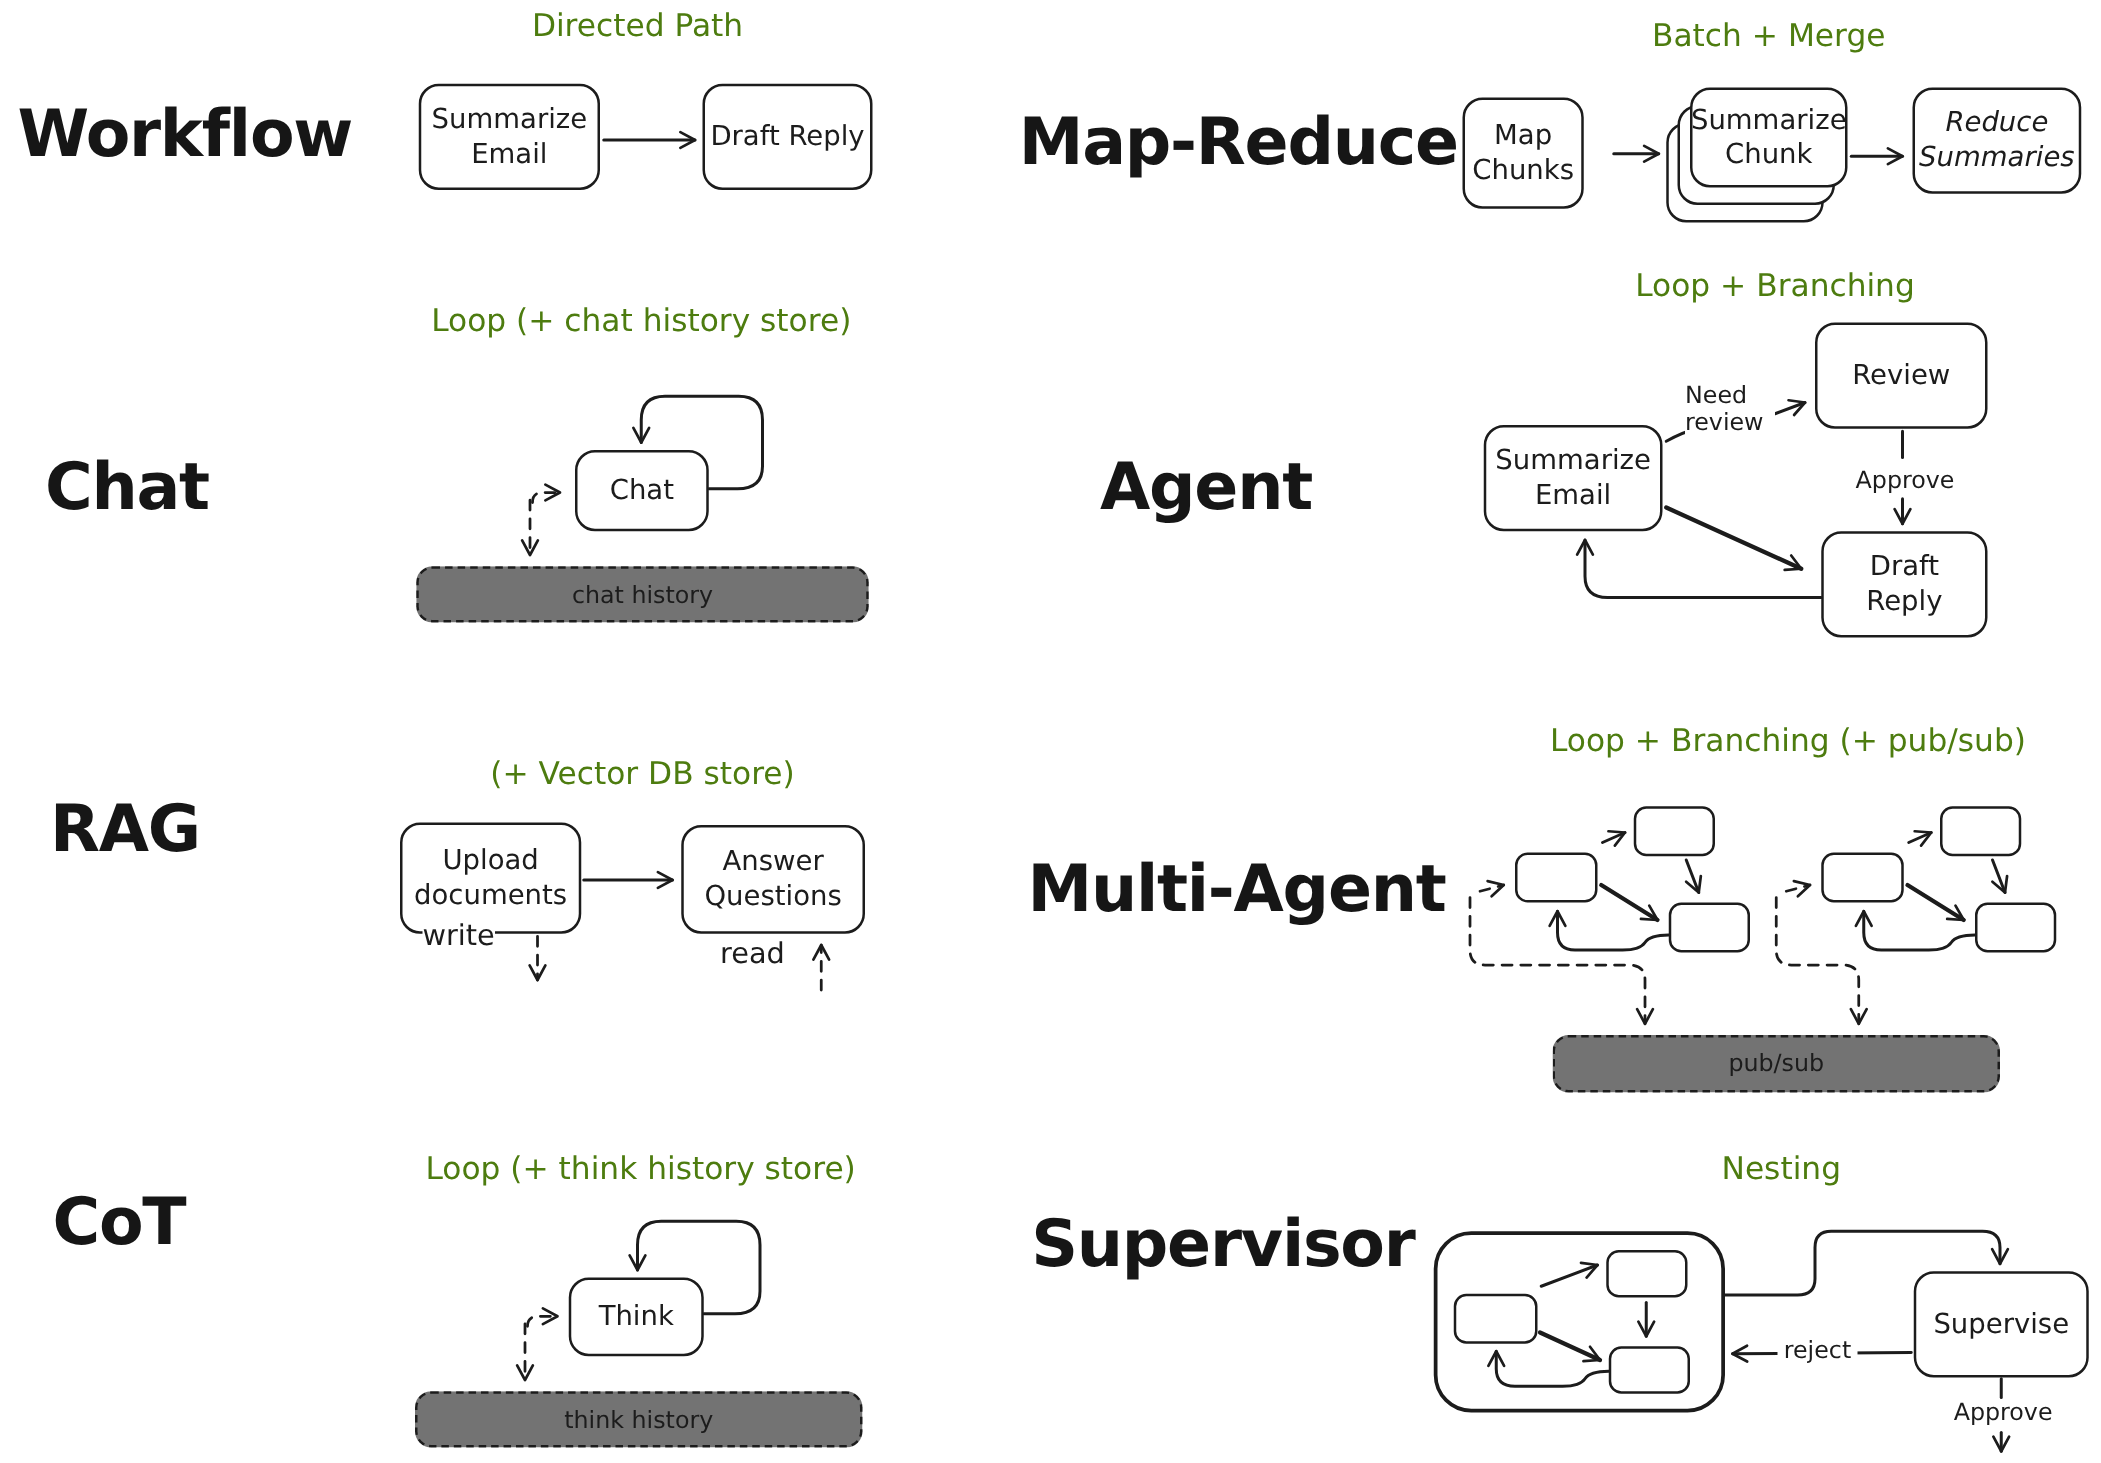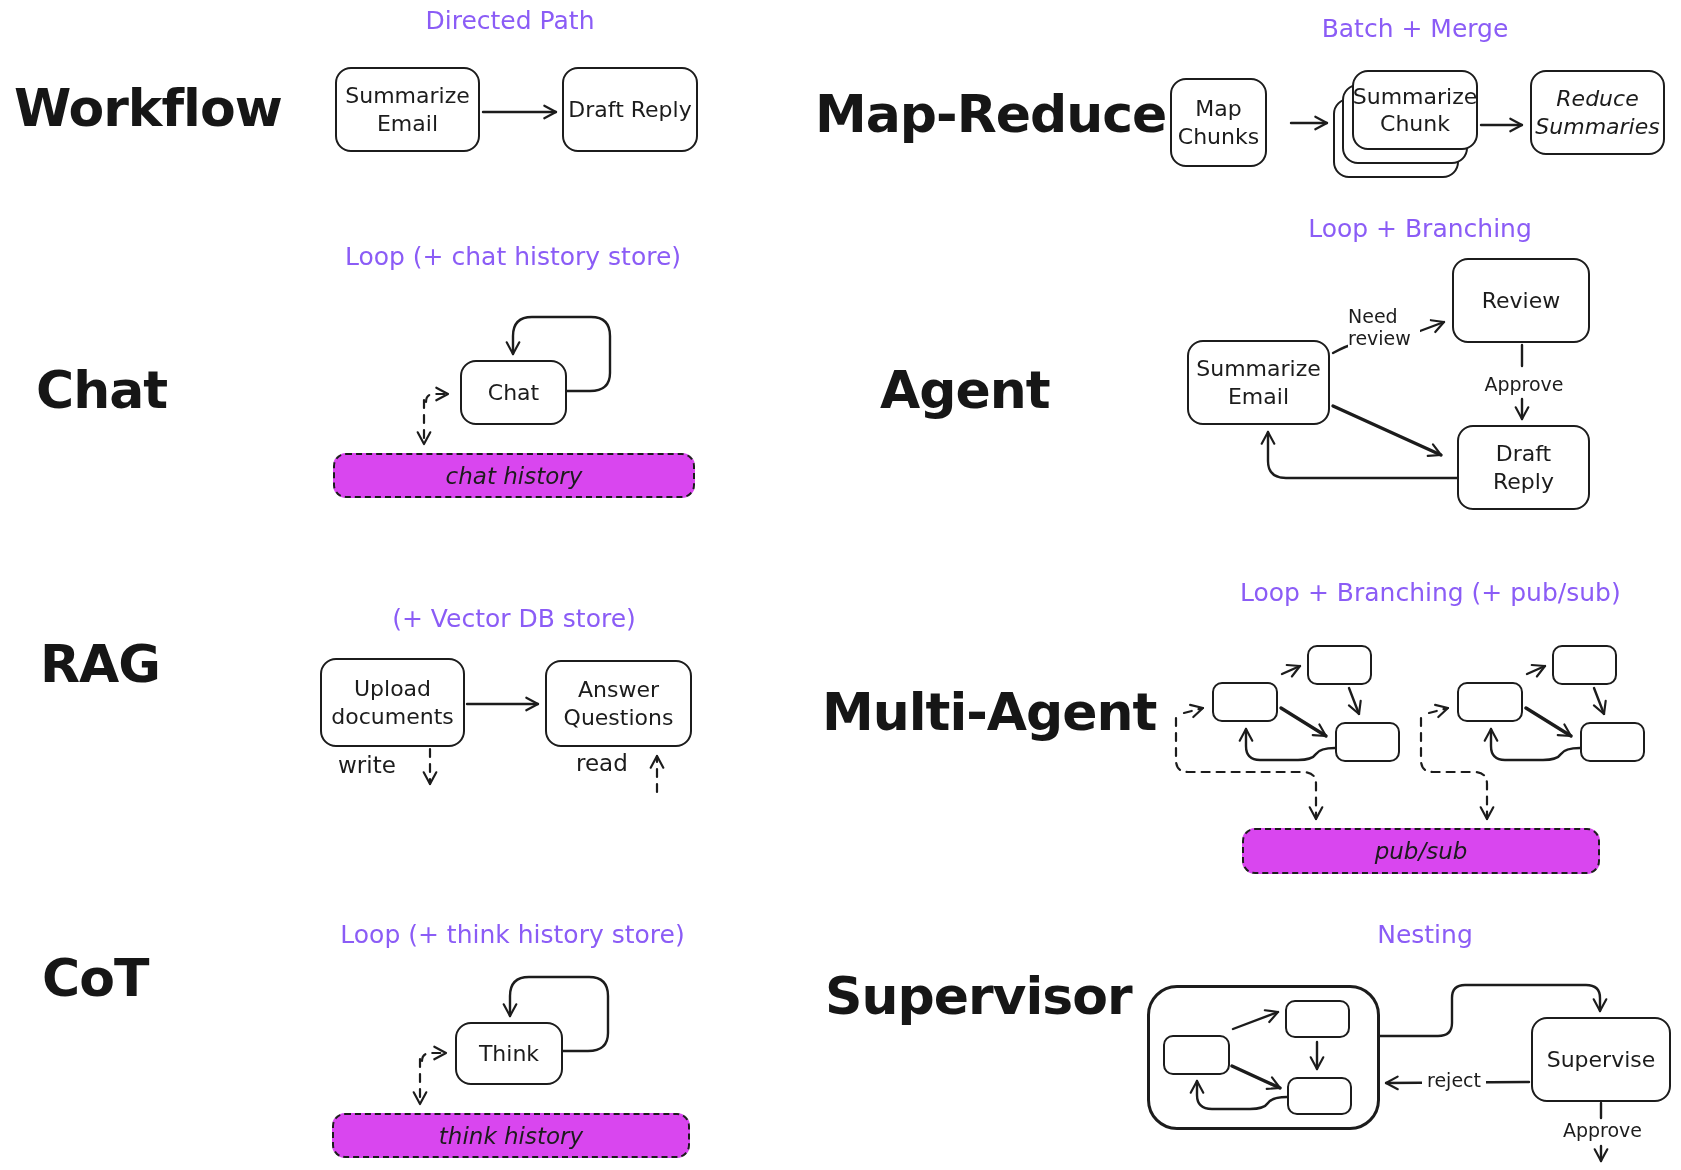--- a/index.html
+++ b/index.html
@@ -1,28 +1,28 @@
 <!DOCTYPE html>
 <html><head>
 <meta charset="utf-8">
 <style>
   html,body{margin:0;padding:0;background:#fff;}
   #canvas{position:relative;width:1681px;height:1170px;background:#ffffff;overflow:hidden;
           font-family:"DejaVu Sans",sans-serif;color:#1c1c1c;}
   .abs{position:absolute;}
   svg.layer{position:absolute;overflow:visible;}
   .biglabel{font-size:52px;font-weight:600;letter-spacing:-1px;white-space:nowrap;color:#161616;}
-  .title{font-size:25px;font-weight:500;text-align:center;white-space:nowrap;color:#8b5cf6;}
+  .title{font-size:25px;font-weight:500;text-align:center;white-space:nowrap;color:#4d7c0f;}
   .node{box-sizing:border-box;border:2.6px solid #1c1c1c;border-radius:16px;background:#fff;
         display:flex;align-items:center;justify-content:center;text-align:center;
         font-size:22px;line-height:1.25;padding:4px;}
   .mini{box-sizing:border-box;border:2.5px solid #1c1c1c;border-radius:10px;background:#fff;}
   .shadow{box-sizing:border-box;border:2.5px solid #1c1c1c;border-radius:16px;background:#fff;}
-  .store{box-sizing:border-box;border:2.5px dashed #1c1c1c;border-radius:13px;background:#d946ef;
-         display:flex;align-items:center;justify-content:center;font-size:23px;font-style:italic;}
+  .store{box-sizing:border-box;border:2.5px dashed #1c1c1c;border-radius:13px;background:#737373;
+         display:flex;align-items:center;justify-content:center;font-size:19px;}
   .edge-label{font-size:19px;line-height:1.15;background:#fff;}
   .rw-label{font-size:23px;background:#fff;}
   .nest{box-sizing:border-box;border:3px solid #1c1c1c;border-radius:30px;background:#fff;}
   path{stroke:#1c1c1c;fill:none;stroke-width:2.4;stroke-linecap:round;stroke-linejoin:round;}
   path.dash{stroke-dasharray:8 7;stroke-width:2.2;}
   path.thick{stroke-width:3.4;}
 </style>
 </head>
 <body>
 
@@ -101,21 +101,21 @@
         <marker id="ah5" viewBox="0 0 20 20" refX="17" refY="10" markerWidth="18" markerHeight="18" markerUnits="userSpaceOnUse" orient="auto">
           <path d="M 4 3 L 17 10 L 4 17"></path>
         </marker>
       </defs>
     <path d="M 467 704 L 538 704" marker-end="url(#ah5)"></path>
     <path class="dash" d="M 430 749 L 430 784" marker-end="url(#ah5)"></path>
     <path class="dash" d="M 657 792 L 657 756" marker-end="url(#ah5)"></path>
   </svg>
   <div class="abs node" style="left:320px;top:658px;width:145px;height:89px;">Upload documents</div>
   <div class="abs node" style="left:545px;top:660px;width:147px;height:87px;">Answer Questions</div>
-  <div class="abs rw-label" style="left:338px;top:752px;">write</div>
+  <div class="abs rw-label" style="left:338px;top:736px;">write</div>
   <div class="abs rw-label" style="left:576px;top:750px;">read</div>
 
   <div class="abs biglabel" style="left:822px;top:682px;">Multi-Agent</div>
   <div class="abs title" style="left:1240px;top:578px;width:370px;">Loop + Branching (+ pub/sub)</div>
   <svg class="layer" style="left:1130px;top:560px;" width="551" height="320" viewBox="1130 560 551 320">
     <defs>
         <marker id="ah6" viewBox="0 0 20 20" refX="17" refY="10" markerWidth="18" markerHeight="18" markerUnits="userSpaceOnUse" orient="auto">
           <path d="M 4 3 L 17 10 L 4 17"></path>
         </marker>
       </defs>

